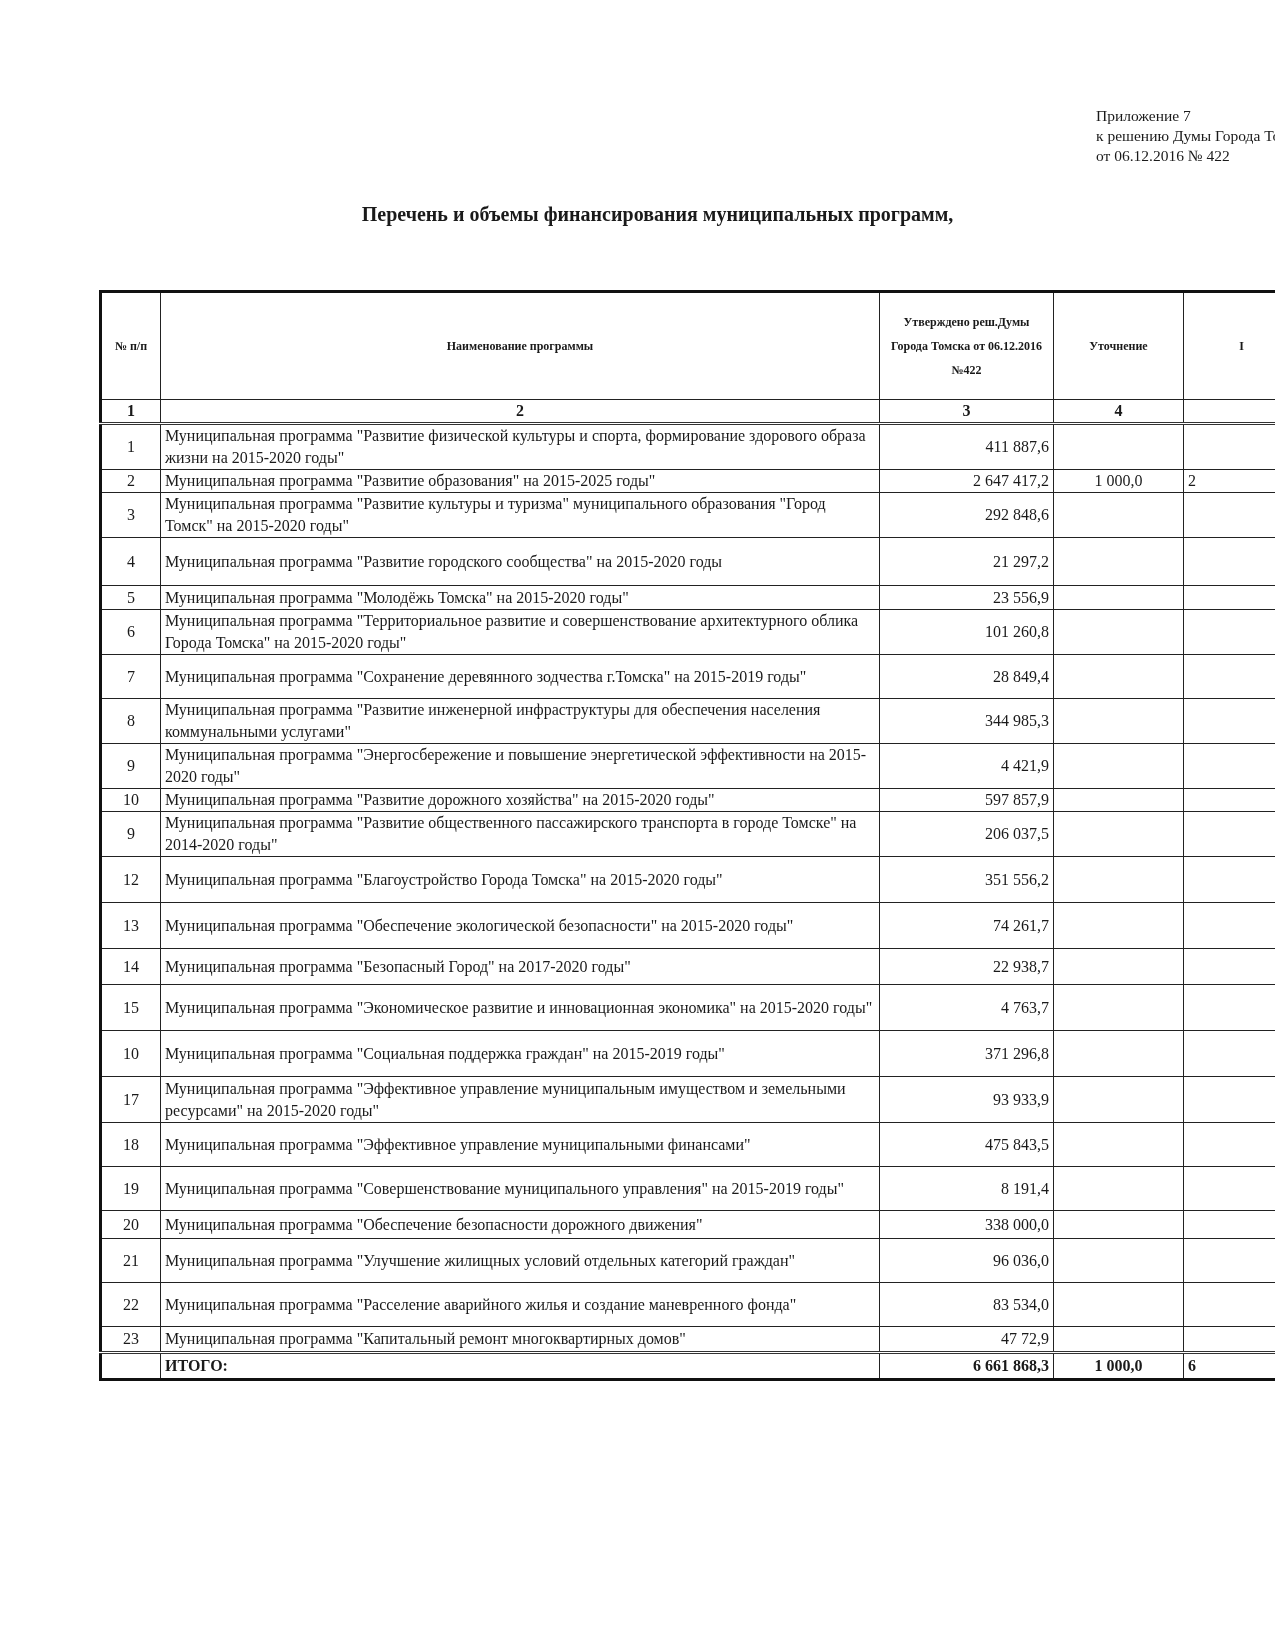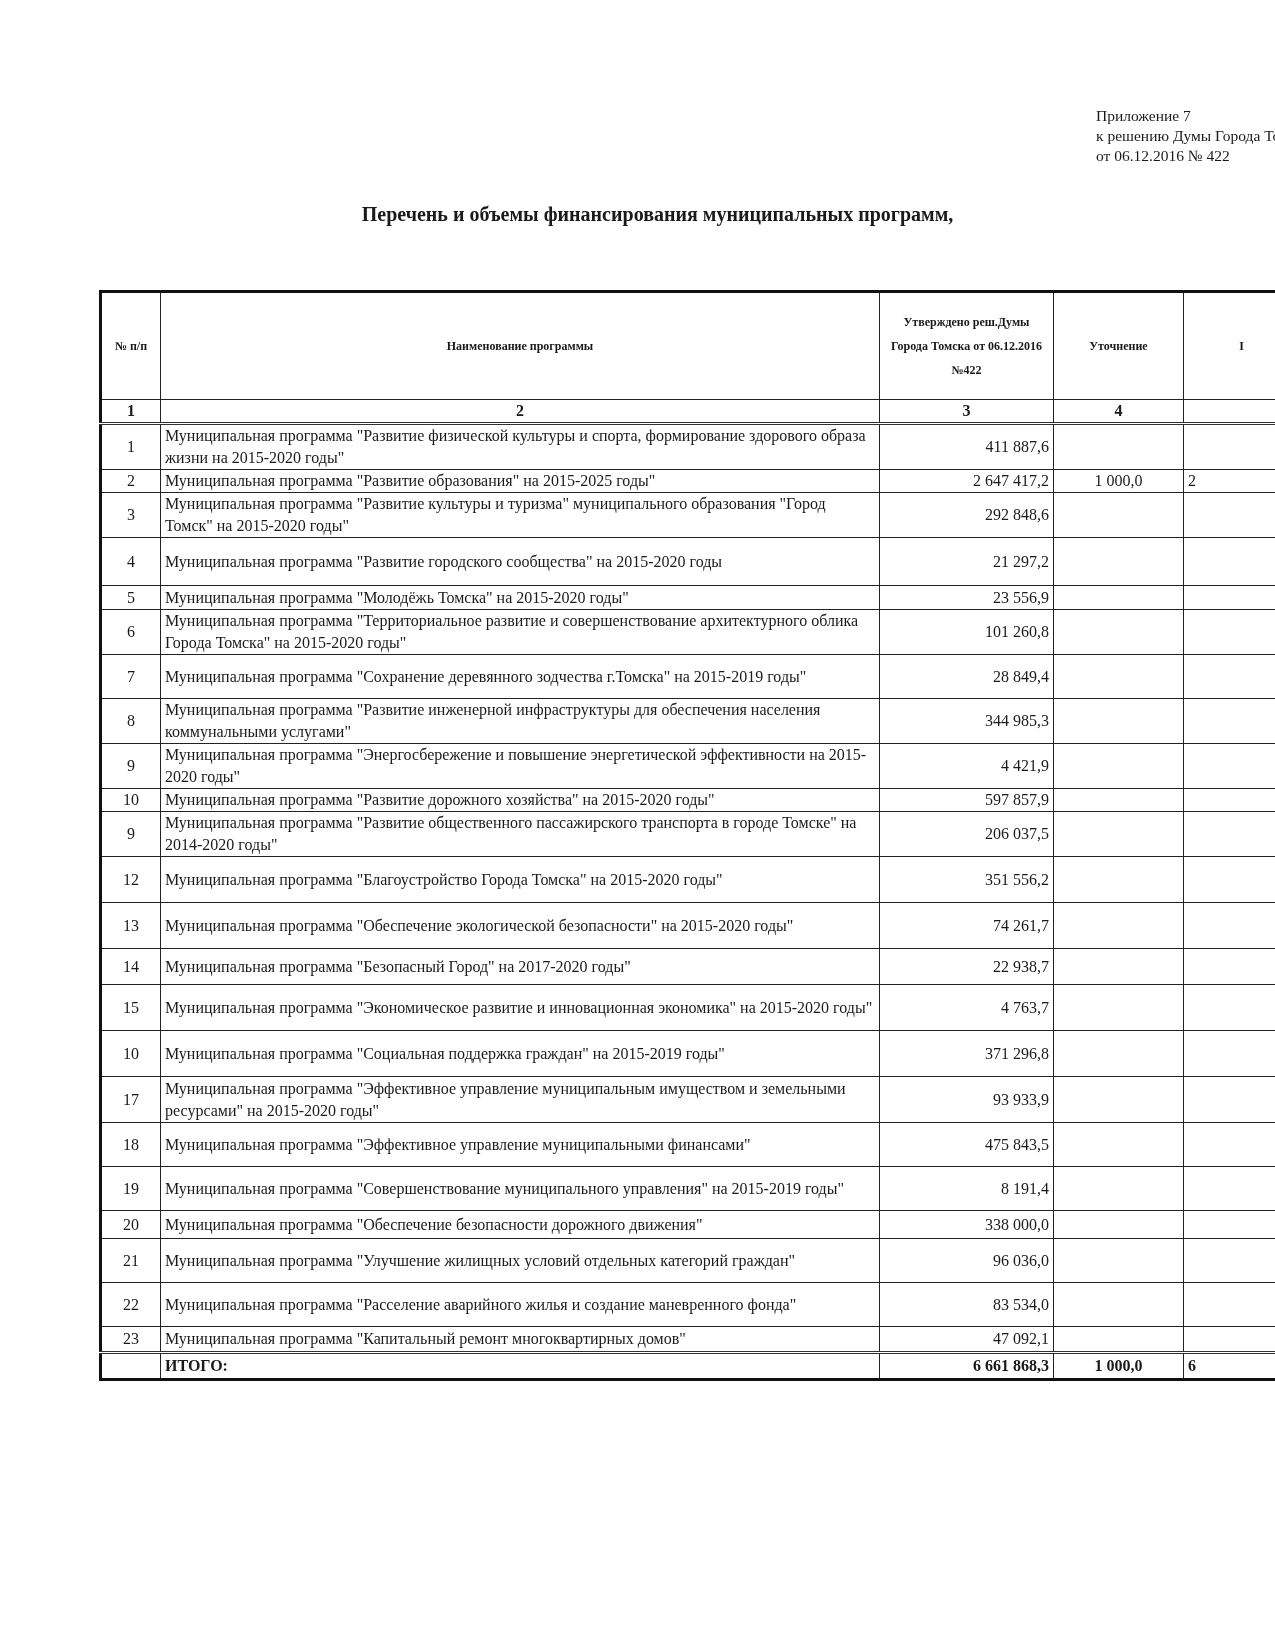--- a/index.html
+++ b/index.html
@@ -209,21 +209,21 @@
       <tr style="height: 44px;">
         <td class="c1">22</td>
         <td class="c2">Муниципальная программа "Расселение аварийного жилья и создание маневренного фонда"</td>
         <td class="c3">83 534,0</td>
         <td class="c4"></td>
         <td class="c5"></td>
       </tr>
       <tr style="height: 26px;">
         <td class="c1">23</td>
         <td class="c2">Муниципальная программа "Капитальный ремонт многоквартирных домов"</td>
-        <td class="c3">47 092,1</td>
+        <td class="c3">47 72,9</td>
         <td class="c4"></td>
         <td class="c5"></td>
       </tr>
     </tbody>
   <tfoot>
     <tr class="total">
       <td class="c1"></td>
       <td class="c2">ИТОГО:</td>
       <td class="c3">6 661 868,3</td>
       <td class="c4">1 000,0</td>

